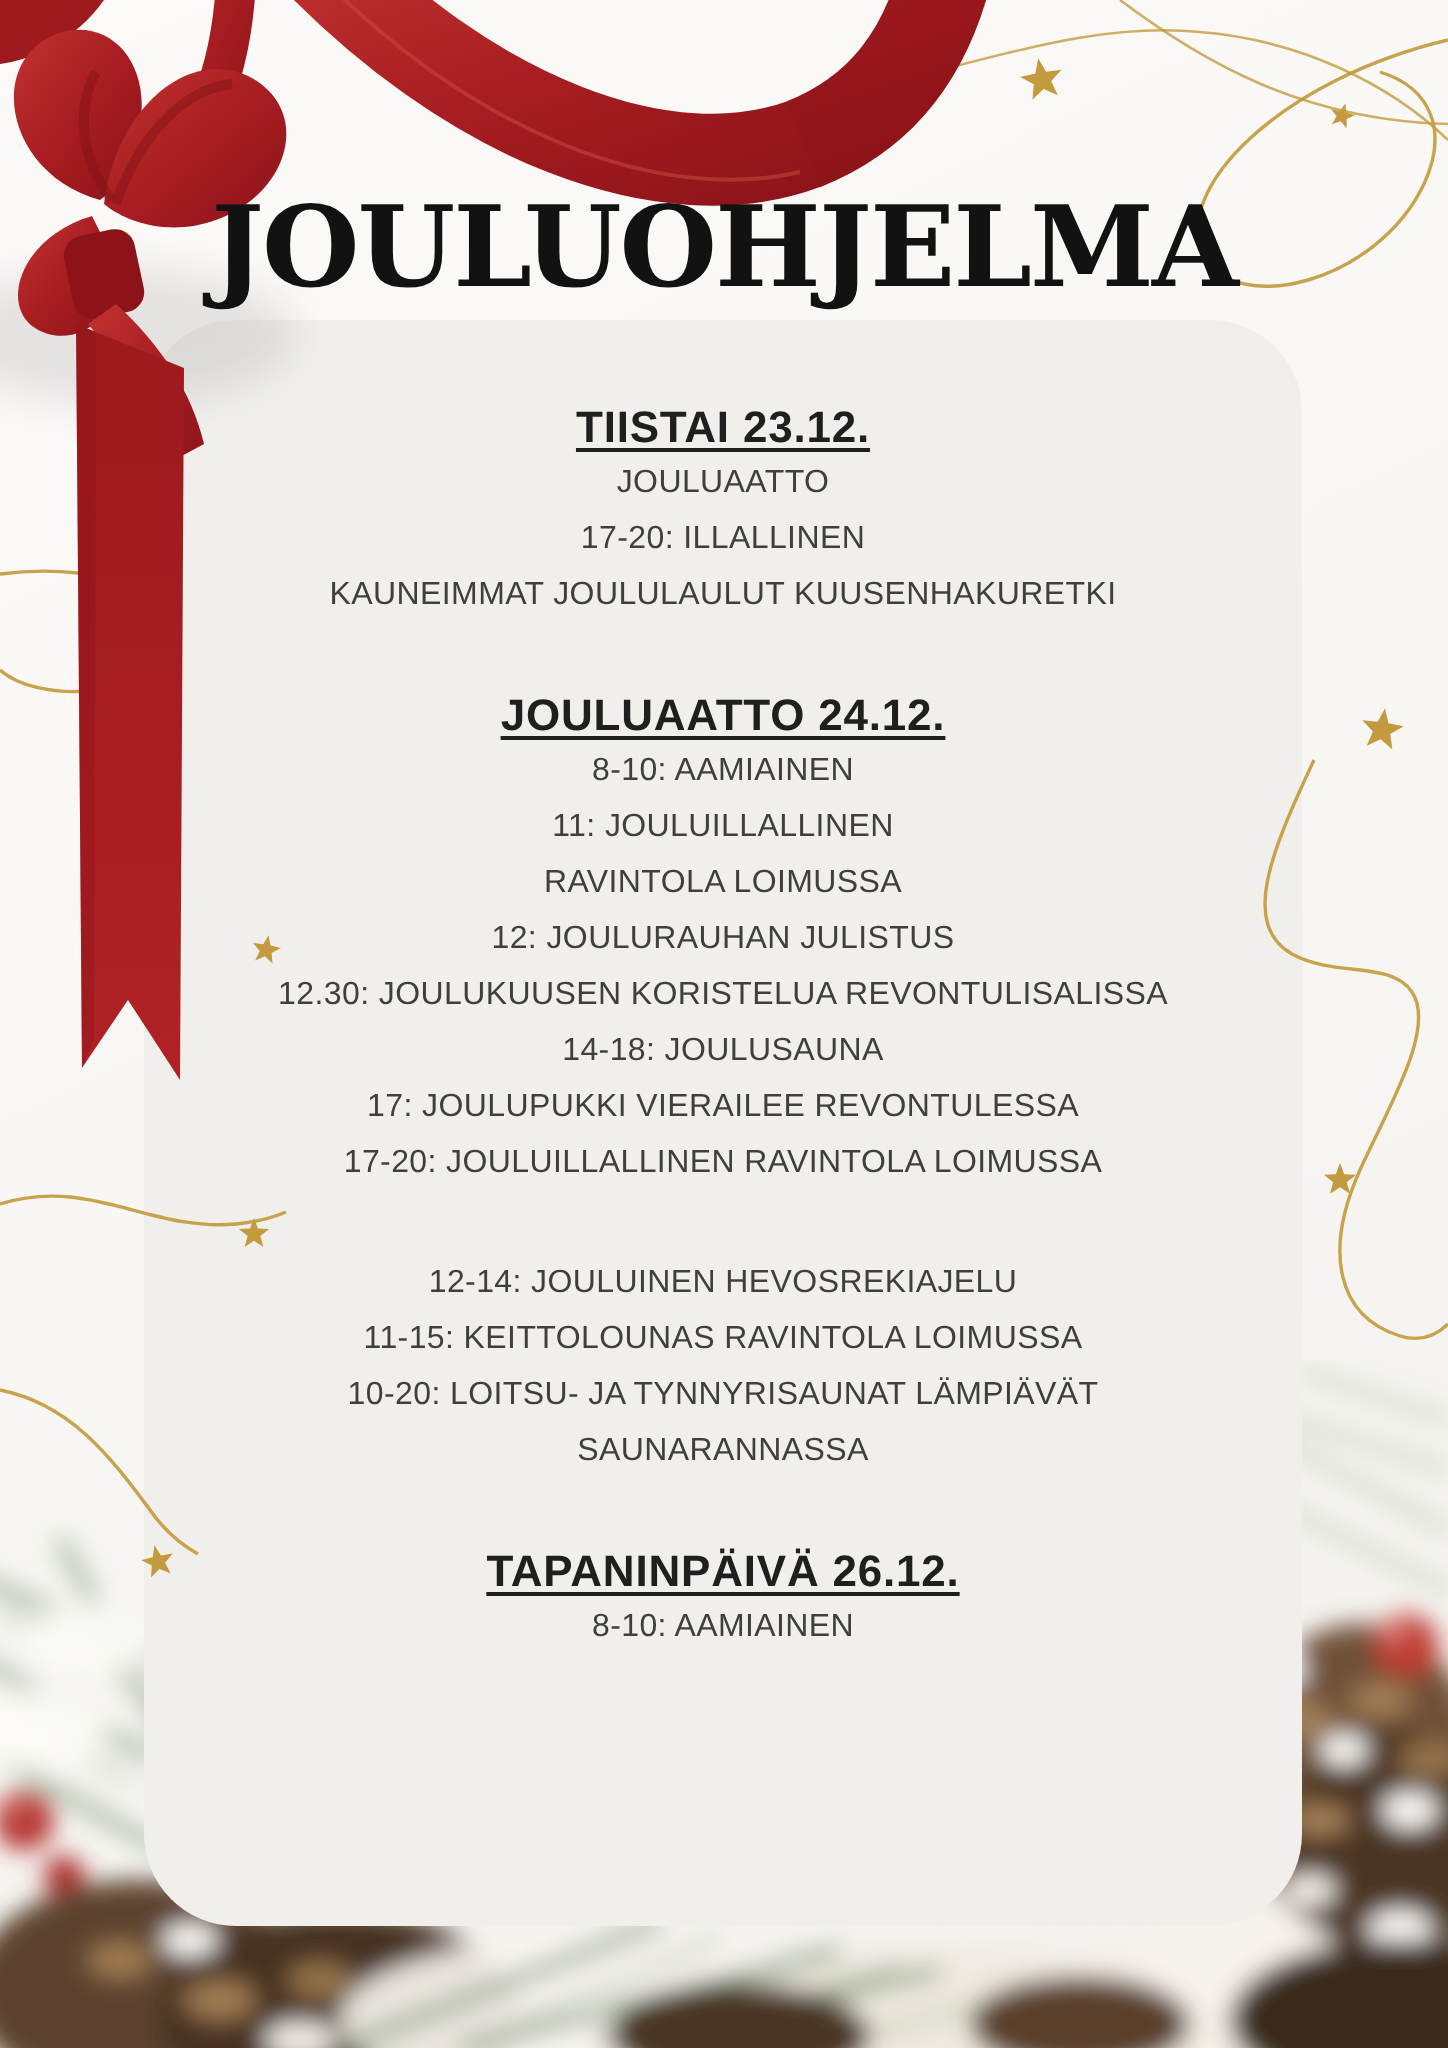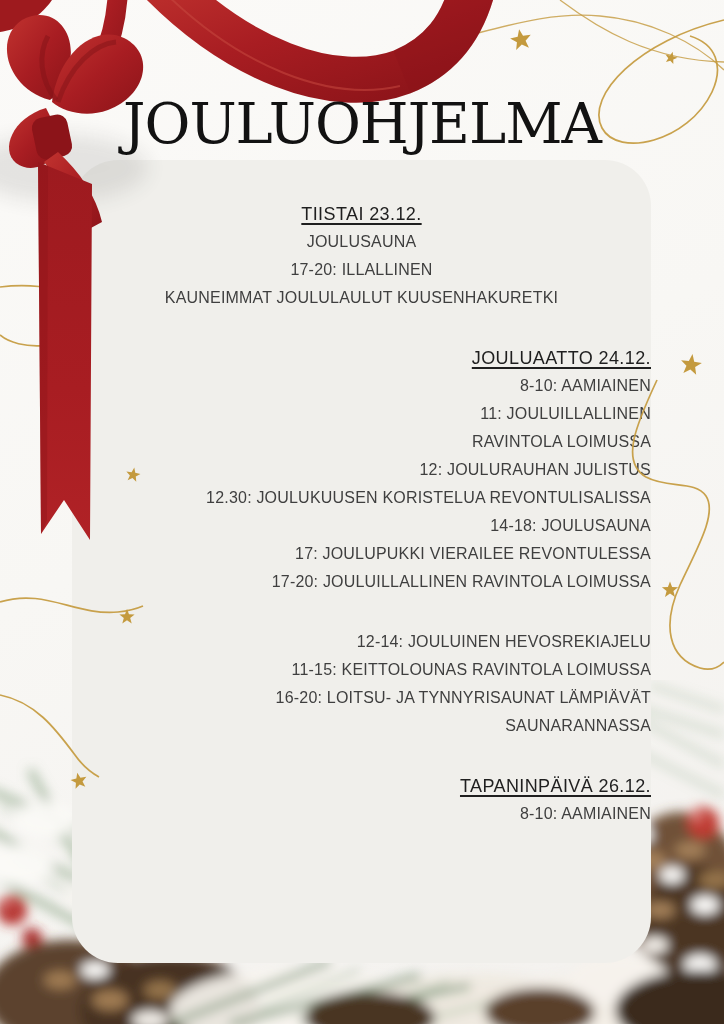--- a/index.html
+++ b/index.html
@@ -17,36 +17,36 @@
     background:var(--card,#f0efeb);
     border-radius:46px;
     z-index:2;
   }
   .gold-layer{position:absolute;inset:0;z-index:3;pointer-events:none;}
   .ribbon-layer{position:absolute;inset:0;z-index:4;pointer-events:none;}
   .title{
     position:absolute;top:94px;left:0;width:100%;
     text-align:center;
     font-family:"DejaVu Serif","Liberation Serif",serif;
-    font-weight:400;
+    font-weight:700;
     font-size:56px;line-height:60px;
     letter-spacing:-1px;
     color:var(--title_text,#121212);
     z-index:5;
     margin:0;
   }
   .sections{
     position:relative;
     padding-top:40px;
     text-align:center;
   }
-  .section + .section{margin-top:32px;text-align:right;}
+  .section + .section{margin-top:32px;}
   .heading{
     margin:0;
-    font-size:18px;font-weight:400;line-height:28px;
+    font-size:22px;font-weight:700;line-height:28px;
     letter-spacing:.4px;
     color:var(--heading_text,#1f1f1f);
     text-decoration:underline;
     text-decoration-thickness:2px;
     text-underline-offset:3px;
   }
   .line{
     font-size:16px;font-weight:400;line-height:28px;
     letter-spacing:.2px;
     color:var(--body_text,#3f3f3f);
@@ -142,41 +142,41 @@
         <circle cx="703" cy="143" r="16" fill="#bf3a31"></circle>
         <circle cx="697" cy="136" r="5" fill="#ea9a93" opacity=".85"></circle>
       </g>
     </g>
   </svg>
 
   <div class="card">
     <div class="sections">
   <section class="section">
     <h2 class="heading">TIISTAI 23.12.</h2>
-  <div class="line">JOULUSAUNA</div>
+  <div class="line">JOULUAATTO</div>
           <div class="line">17-20: ILLALLINEN</div>
           <div class="line">KAUNEIMMAT JOULULAULUT KUUSENHAKURETKI</div>
         </section>
 
   <section class="section">
     <h2 class="heading">JOULUAATTO 24.12.</h2>
   <div class="line">8-10: AAMIAINEN</div>
           <div class="line">11: JOULUILLALLINEN</div>
           <div class="line">RAVINTOLA LOIMUSSA</div>
           <div class="line">12: JOULURAUHAN JULISTUS</div>
           <div class="line">12.30: JOULUKUUSEN KORISTELUA REVONTULISALISSA</div>
           <div class="line">14-18: JOULUSAUNA</div>
           <div class="line">17: JOULUPUKKI VIERAILEE REVONTULESSA</div>
           <div class="line">17-20: JOULUILLALLINEN RAVINTOLA LOIMUSSA</div>
         </section>
 
   <section class="section">
           <div class="line">12-14: JOULUINEN HEVOSREKIAJELU</div>
           <div class="line">11-15: KEITTOLOUNAS RAVINTOLA LOIMUSSA</div>
-          <div class="line">16-20: LOITSU- JA TYNNYRISAUNAT LÄMPIÄVÄT</div>
+          <div class="line">10-20: LOITSU- JA TYNNYRISAUNAT LÄMPIÄVÄT</div>
           <div class="line">SAUNARANNASSA</div>
         </section>
 
   <section class="section">
     <h2 class="heading">TAPANINPÄIVÄ 26.12.</h2>
   <div class="line">8-10: AAMIAINEN</div>
         </section>
 </div>
   </div>
 

